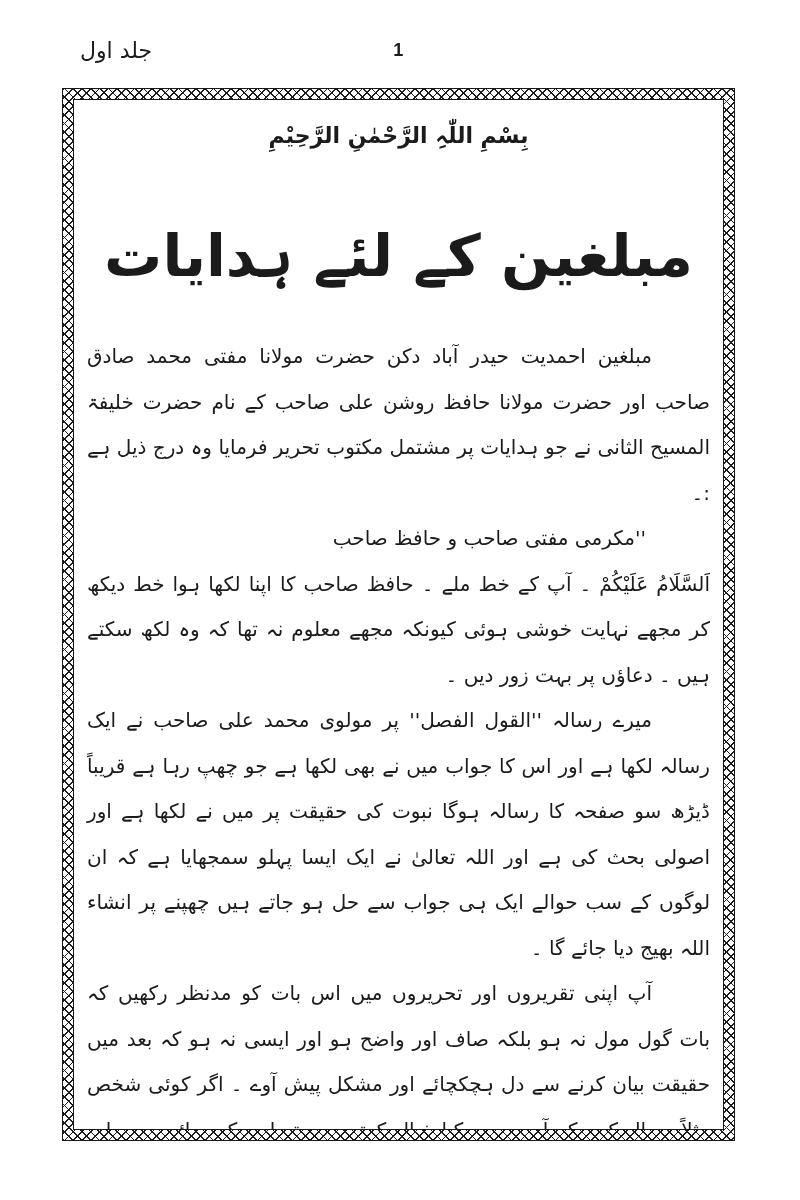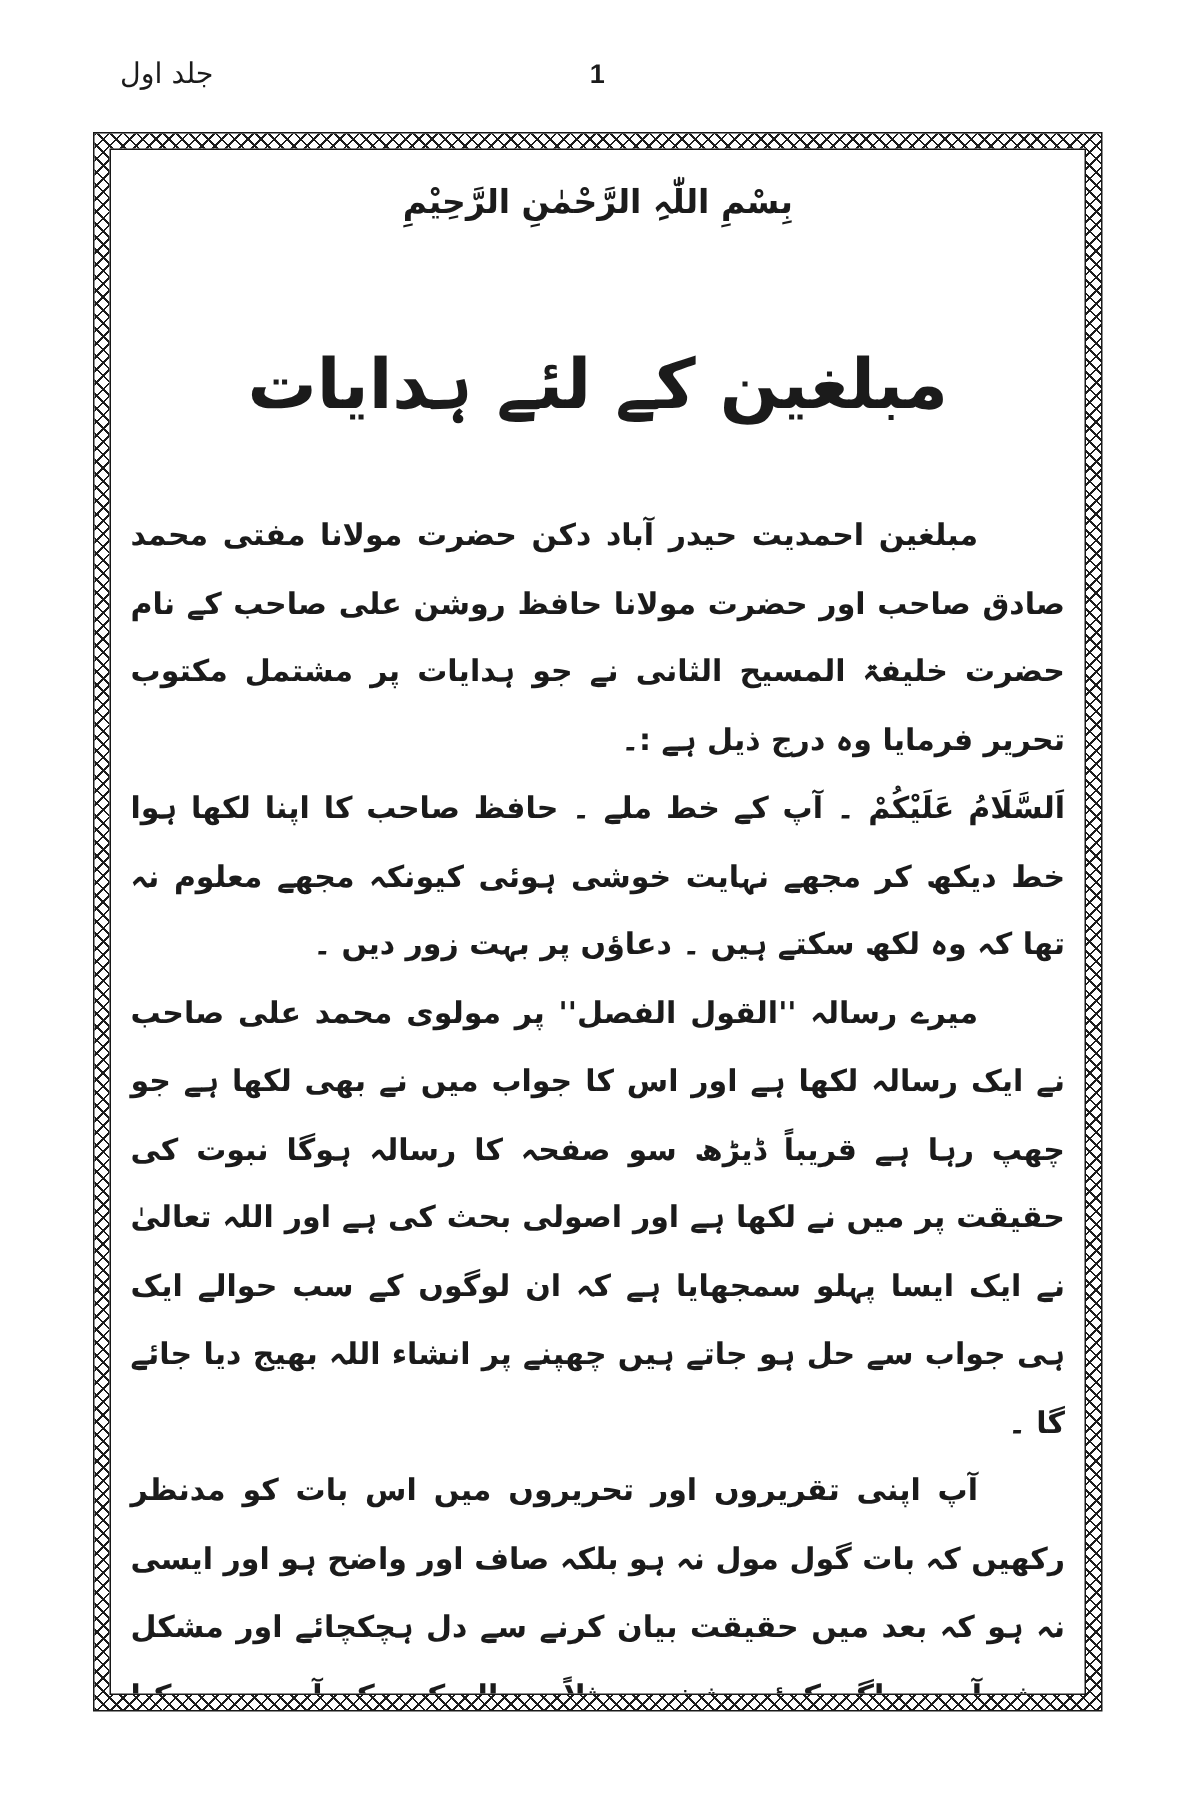--- a/index.html
+++ b/index.html
@@ -13,21 +13,21 @@
   }
 
   
   .header {
     position: absolute;
     left: 62px; top: 38px; width: 673px;
     display: grid;
     grid-template-columns: 1fr auto 1fr;
     align-items: center;
   }
-  .header .vol    { justify-self: start; font-size: 19px; padding-left: 18px; }
+  .header .vol    { justify-self: start; font-size: 22px; padding-left: 18px; }
   .header .pnum   { justify-self: center; font-size: 18px; font-weight: bold;
                     font-family: "Liberation Sans", sans-serif; letter-spacing: .5px; }
   .header .btitle { justify-self: end; font-size: 19px; padding-right: 40px; }
 
   
   .frame {
     position: absolute;
     left: 62px; top: 88px;
     width: 673px; height: 1053px;
     border: 1.6px solid #181818;
@@ -56,36 +56,36 @@
     font-size: 22px;
     line-height: 44px;
     white-space: nowrap;
   }
 
   
   .title {
     margin-top: 46px;
     text-align: center;
     direction: rtl;
-    font-size: 46px;
+    font-size: 58px;
     font-weight: bold;
     line-height: 104px;
     letter-spacing: 1px;
   }
 
   
   .bodytext {
     margin-top: 26px;
     direction: rtl;
     font-size: 20px;
     line-height: 45.5px;
     text-align: justify;
     text-align-last: right;
   }
-  .para { margin: 0; font-weight: bold; }
+  .para { margin: 0; }
   .para.indent { text-indent: 58px; }
   .para.salutation {
     text-align: right;
     padding-right: 64px;
     text-indent: 0;
   }
 </style>
 </head>
 <body>
 
@@ -98,19 +98,20 @@
   <div class="inner">
 
     <div class="bismillah-row">
       <span>بِسْمِ اللّٰہِ الرَّحْمٰنِ الرَّحِیْمِ</span>
     </div>
 
     <h1 class="title" dir="rtl">مبلغین کے لئے ہدایات</h1>
 
     <div class="bodytext">
       <p class="para indent">مبلغین احمدیت حیدر آباد دکن حضرت مولانا مفتی محمد صادق صاحب اور حضرت مولانا حافظ روشن علی صاحب کے نام حضرت خلیفۃ المسیح الثانی نے جو ہدایات پر مشتمل مکتوب تحریر فرمایا وہ درج ذیل ہے :۔</p>
+      <p class="para salutation">''مکرمی مفتی صاحب و حافظ صاحب</p>
       <p class="para">اَلسَّلَامُ عَلَیْکُمْ ۔ آپ کے خط ملے ۔ حافظ صاحب کا اپنا لکھا ہوا خط دیکھ کر مجھے نہایت خوشی ہوئی کیونکہ مجھے معلوم نہ تھا کہ وہ لکھ سکتے ہیں ۔ دعاؤں پر بہت زور دیں ۔</p>
       <p class="para indent">میرے رسالہ ''القول الفصل'' پر مولوی محمد علی صاحب نے ایک رسالہ لکھا ہے اور اس کا جواب میں نے بھی لکھا ہے جو چھپ رہا ہے قریباً ڈیڑھ سو صفحہ کا رسالہ ہوگا نبوت کی حقیقت پر میں نے لکھا ہے اور اصولی بحث کی ہے اور اللہ تعالیٰ نے ایک ایسا پہلو سمجھایا ہے کہ ان لوگوں کے سب حوالے ایک ہی جواب سے حل ہو جاتے ہیں چھپنے پر انشاء اللہ بھیج دیا جائے گا ۔</p>
       <p class="para indent">آپ اپنی تقریروں اور تحریروں میں اس بات کو مدنظر رکھیں کہ بات گول مول نہ ہو بلکہ صاف اور واضح ہو اور ایسی نہ ہو کہ بعد میں حقیقت بیان کرنے سے دل ہچکچائے اور مشکل پیش آوے ۔ اگر کوئی شخص مثلاً سوال کرے کہ آپ ہمیں کیا خیال کرتے ہیں تو اس کو بجائے یہ جواب دینے کے کہ جو کسی کو کافر کہے وہ خود کافر ہوتا ہے اور اس طرح بجائے اسے اور اپنے آپ کو ابتلاء میں ڈالنے کے اسے یہ سمجھایا جاوے کہ سعید الفطرت انسان کا کام یہ نہیں کہ یہ پوچھے کہ آپ ہمیں کیا سمجھتے ہیں بلکہ اسے چاہئے کہ یہ دیکھے کہ حق کس طرف</p>
     </div>
 
   </div>
 </div>
 
 </body></html>

